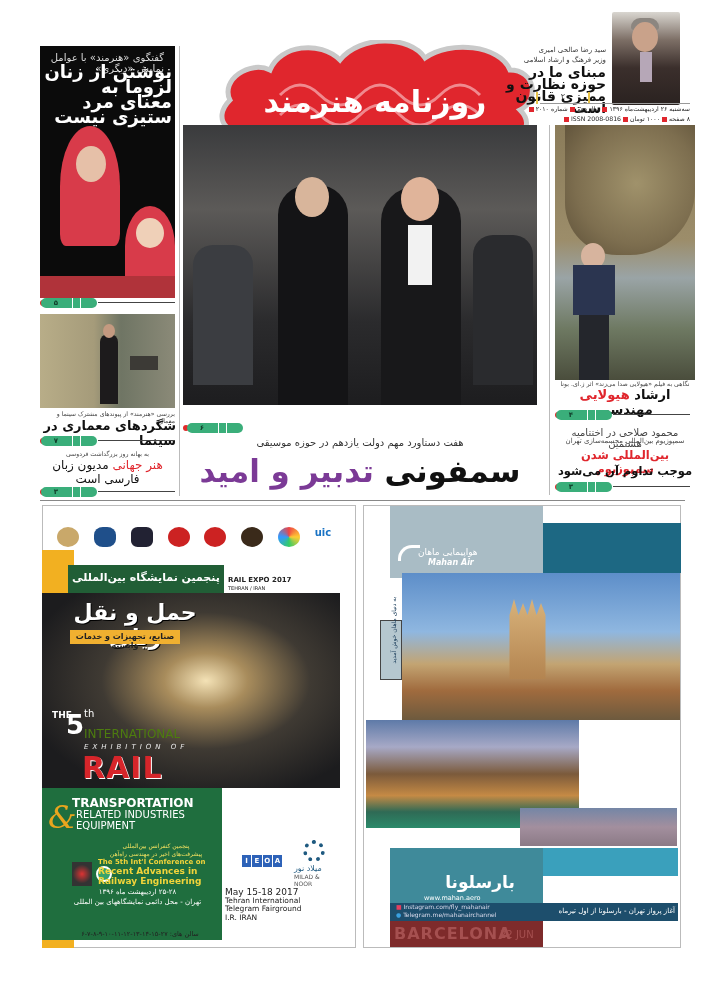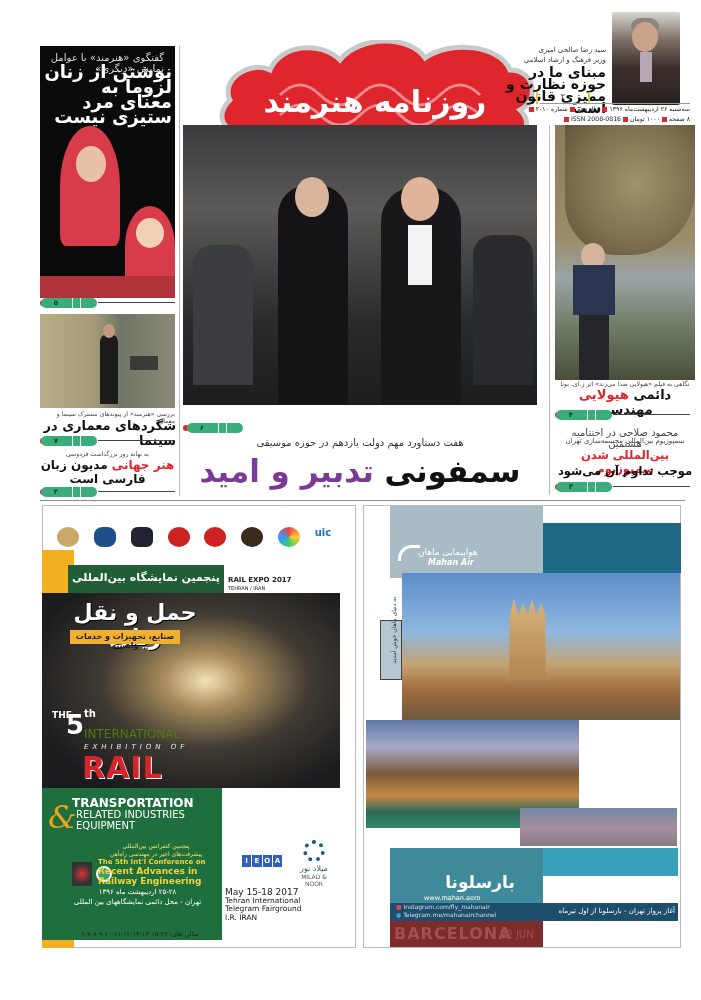--- a/index.html
+++ b/index.html
@@ -33,21 +33,21 @@
 .ptag .pill span.num{font-size:7px;color:#0f3b28;font-weight:bold;width:18px;text-align:center}
 .ptag .pill i{display:block;width:1px;height:10px;background:#fff;margin-left:7px}
 .ptag .dot{position:absolute;left:0;top:2px;width:6px;height:6px;border-radius:50%;background:#e02a2a}
 .ptag .line{position:absolute;left:58px;right:0;top:4px;height:1px;background:#444}
 
 #story-architecture-img{left:40px;top:314px;width:135px;height:94px;background:linear-gradient(90deg,#b8ad88 0%,#a59b7a 40%,#6f7564 60%,#8b8a78 100%);overflow:hidden}
 #arch-kicker{left:40px;top:410px;width:135px;font-size:6.2px;color:#444}
 #arch-headline{left:38px;top:418px;width:138px;font-size:13px;font-weight:bold;color:#111}
 #page-tag-7{left:40px;top:436px}
 #ferdowsi-kicker{left:40px;top:450px;width:135px;font-size:6.2px;color:#444}
-#ferdowsi-headline{left:40px;top:458px;width:135px;font-size:12px;font-weight:bold;color:#111;line-height:14px}
+#ferdowsi-headline{left:40px;top:458px;width:135px;font-size:12px;font-weight:normal;color:#111;line-height:14px}
 #ferdowsi-headline .red{color:#e0262d}
 #page-tag-3a{left:40px;top:487px}
 
 
 #story-concert-img{left:183px;top:125px;width:354px;height:280px;background:linear-gradient(180deg,#3a3b3d 0%,#5c5a58 30%,#2b2b2d 70%,#1d1d1f 100%);overflow:hidden}
 #concert-kicker{left:183px;top:437px;width:354px;font-size:10px;color:#333}
 #concert-headline{left:183px;top:452px;width:354px;font-size:31px;font-weight:bold;color:#111;letter-spacing:1px;line-height:38px}
 #concert-headline .purple{color:#7b3a96}
 #page-tag-6{left:183px;top:423px}
 
@@ -73,39 +73,39 @@
 #rail-yellow-strip{left:42px;top:550px;width:32px;height:398px;background:#f2b021}
 #rail-green-banner{left:68px;top:565px;width:156px;height:28px;background:#215e36}
 #rail-banner-text{left:70px;top:571px;width:152px;font-size:11px;font-weight:bold;color:#fff}
 #rail-expo-label{left:228px;top:576px;font-size:7px;font-weight:bold;color:#222;line-height:8px}
 #rail-photo{left:42px;top:593px;width:298px;height:195px;background:radial-gradient(ellipse at 55% 45%,#f4e2b6 0%,#a88c5c 18%,#3f3a33 45%,#1c1c1e 80%)}
 #rail-fa-title{left:70px;top:600px;width:130px;font-size:22px;font-weight:bold;color:#fff;text-shadow:1px 1px 0 #000}
 #rail-fa-sub-bar{left:70px;top:630px;width:110px;height:14px;background:#f0b030}
 #rail-fa-sub{left:72px;top:632px;width:106px;font-size:8px;font-weight:bold;color:#222}
 #rail-en1{left:52px;top:710px;font-size:9px;font-weight:bold;color:#fff}
 #rail-en-5{left:62px;top:708px;font-size:26px;font-weight:bold;color:#fff;line-height:26px}
-#rail-en-th{left:84px;top:708px;font-size:10px;font-weight:bold;color:#fff}
+#rail-en-th{left:84px;top:708px;font-size:10px;font-weight:normal;color:#fff}
 #rail-en-intl{left:84px;top:727px;font-size:12px;color:#4d7c0f}
 #rail-en-exh{left:84px;top:743px;font-size:7px;color:#eee;letter-spacing:4px;font-style:italic}
 #rail-en-rail{left:82px;top:752px;font-size:30px;font-weight:bold;color:#d6252a;text-shadow:1px 1px 0 #fff;line-height:32px;letter-spacing:1px}
 #rail-green-block{left:42px;top:788px;width:180px;height:152px;background:#1f6e3e}
 #rail-amp{left:48px;top:798px;font-size:32px;color:#e9a51e;font-style:italic;font-family:"DejaVu Serif",serif}
 #rail-transport{left:72px;top:796px;font-size:12px;font-weight:bold;color:#fff}
 #rail-related{left:76px;top:809px;font-size:10px;color:#fff;line-height:11px}
 #rail-conf-fa1{left:100px;top:842px;width:112px;font-size:6px;color:#f0e060}
 #rail-conf-fa2{left:100px;top:850px;width:112px;font-size:6px;color:#f0e060}
 #rail-conf-en{left:98px;top:858px;width:120px;font-size:7px;font-weight:bold;color:#f2d43a;line-height:8px}
 #rail-conf-en .big{font-size:9px;line-height:10px}
 #rail-dates-fa{left:60px;top:888px;width:155px;font-size:7px;color:#fff}
 #rail-venue-fa{left:60px;top:898px;width:155px;font-size:7px;color:#fff}
 #rail-halls{left:60px;top:930px;width:160px;font-size:6.5px;color:#222}
 #rail-en-dates{left:225px;top:888px;font-size:7.5px;color:#222;line-height:8.5px}
 #rail-ieoa{left:242px;top:855px;width:40px;height:12px;display:flex;gap:1px}
 #rail-ieoa span{flex:1;background:#2d62b8;color:#fff;font-size:7px;text-align:center;line-height:12px;font-weight:bold}
-#rail-milad{left:294px;top:840px;width:40px;font-size:6px;color:#555;text-align:center}
+#rail-milad{left:294px;top:840px;width:40px;font-size:6px;color:#555;text-align:left}
 #rail-milad .icon{width:22px;height:22px;margin:0 auto 2px;border-radius:50%;border:4px dotted #1f5a80}
 #rail-badge1{left:72px;top:862px;width:20px;height:24px;background:radial-gradient(circle,#d33 0,#333 60%)}
 #rail-badge2{left:96px;top:866px;width:16px;height:16px;border-radius:50%;background:#3aa36b;border:2px solid #fff}
 
 
 #ad-mahan{left:363px;top:505px;width:318px;height:443px;border:1px solid #bbb;background:#fff;overflow:hidden}
 #mahan-grey-panel{left:390px;top:506px;width:153px;height:72px;background:#a9bcc5}
 #mahan-teal-bar{left:543px;top:523px;width:138px;height:50px;background:#1d6883}
 #mahan-logo-fa{left:418px;top:547px;font-size:9px;color:#fff}
 #mahan-logo-en{left:428px;top:558px;font-size:8px;font-weight:bold;color:#fff;font-style:italic}
@@ -225,21 +225,21 @@
 <div id="concert-kicker" class="abs ctr" style="direction:rtl">هفت دستاورد مهم دولت یازدهم در حوزه موسیقی</div>
 <div id="concert-headline" class="abs ctr" style="direction:rtl"><span>سمفونی </span><span class="purple">تدبیر و امید</span></div>
 
 <div id="story-monster-img" class="abs">
   <div style="position:absolute;left:10px;top:0;width:130px;height:130px;background:radial-gradient(ellipse at 55% 45%,#a0926b 0%,#7d6e4f 60%,#5a4d36 100%);border-radius:0 0 50% 40%"></div>
   <div style="position:absolute;left:26px;top:118px;width:24px;height:26px;border-radius:50%;background:#d7b49e"></div>
   <div style="position:absolute;left:18px;top:140px;width:42px;height:50px;background:#2b3550"></div>
   <div style="position:absolute;left:24px;top:190px;width:30px;height:65px;background:#24262c"></div>
 </div>
 <div id="monster-kicker" class="abs ctr" style="direction:rtl">نگاهی به فیلم «هیولایی صدا می‌زند» اثر ژ.ای. بونا</div>
-<div id="monster-headline" class="abs ctr" style="direction:rtl"><span>دائمی </span><span class="red">هیولایی</span><span> مهندسی</span></div>
+<div id="monster-headline" class="abs ctr" style="direction:rtl"><span>ارشاد </span><span class="red">هیولایی</span><span> مهندسی</span></div>
 <div id="page-tag-4" class="abs ptag">
   <div class="dot"></div>
     <div class="line"></div>
   <div class="pill">
       <span class="num">۴</span>
       <i></i>
       <i></i>
     </div>
 </div>
 <div id="sculpture-kicker1" class="abs ctr" style="direction:rtl">محمود صلاحی در اختتامیه هشتمین</div>

